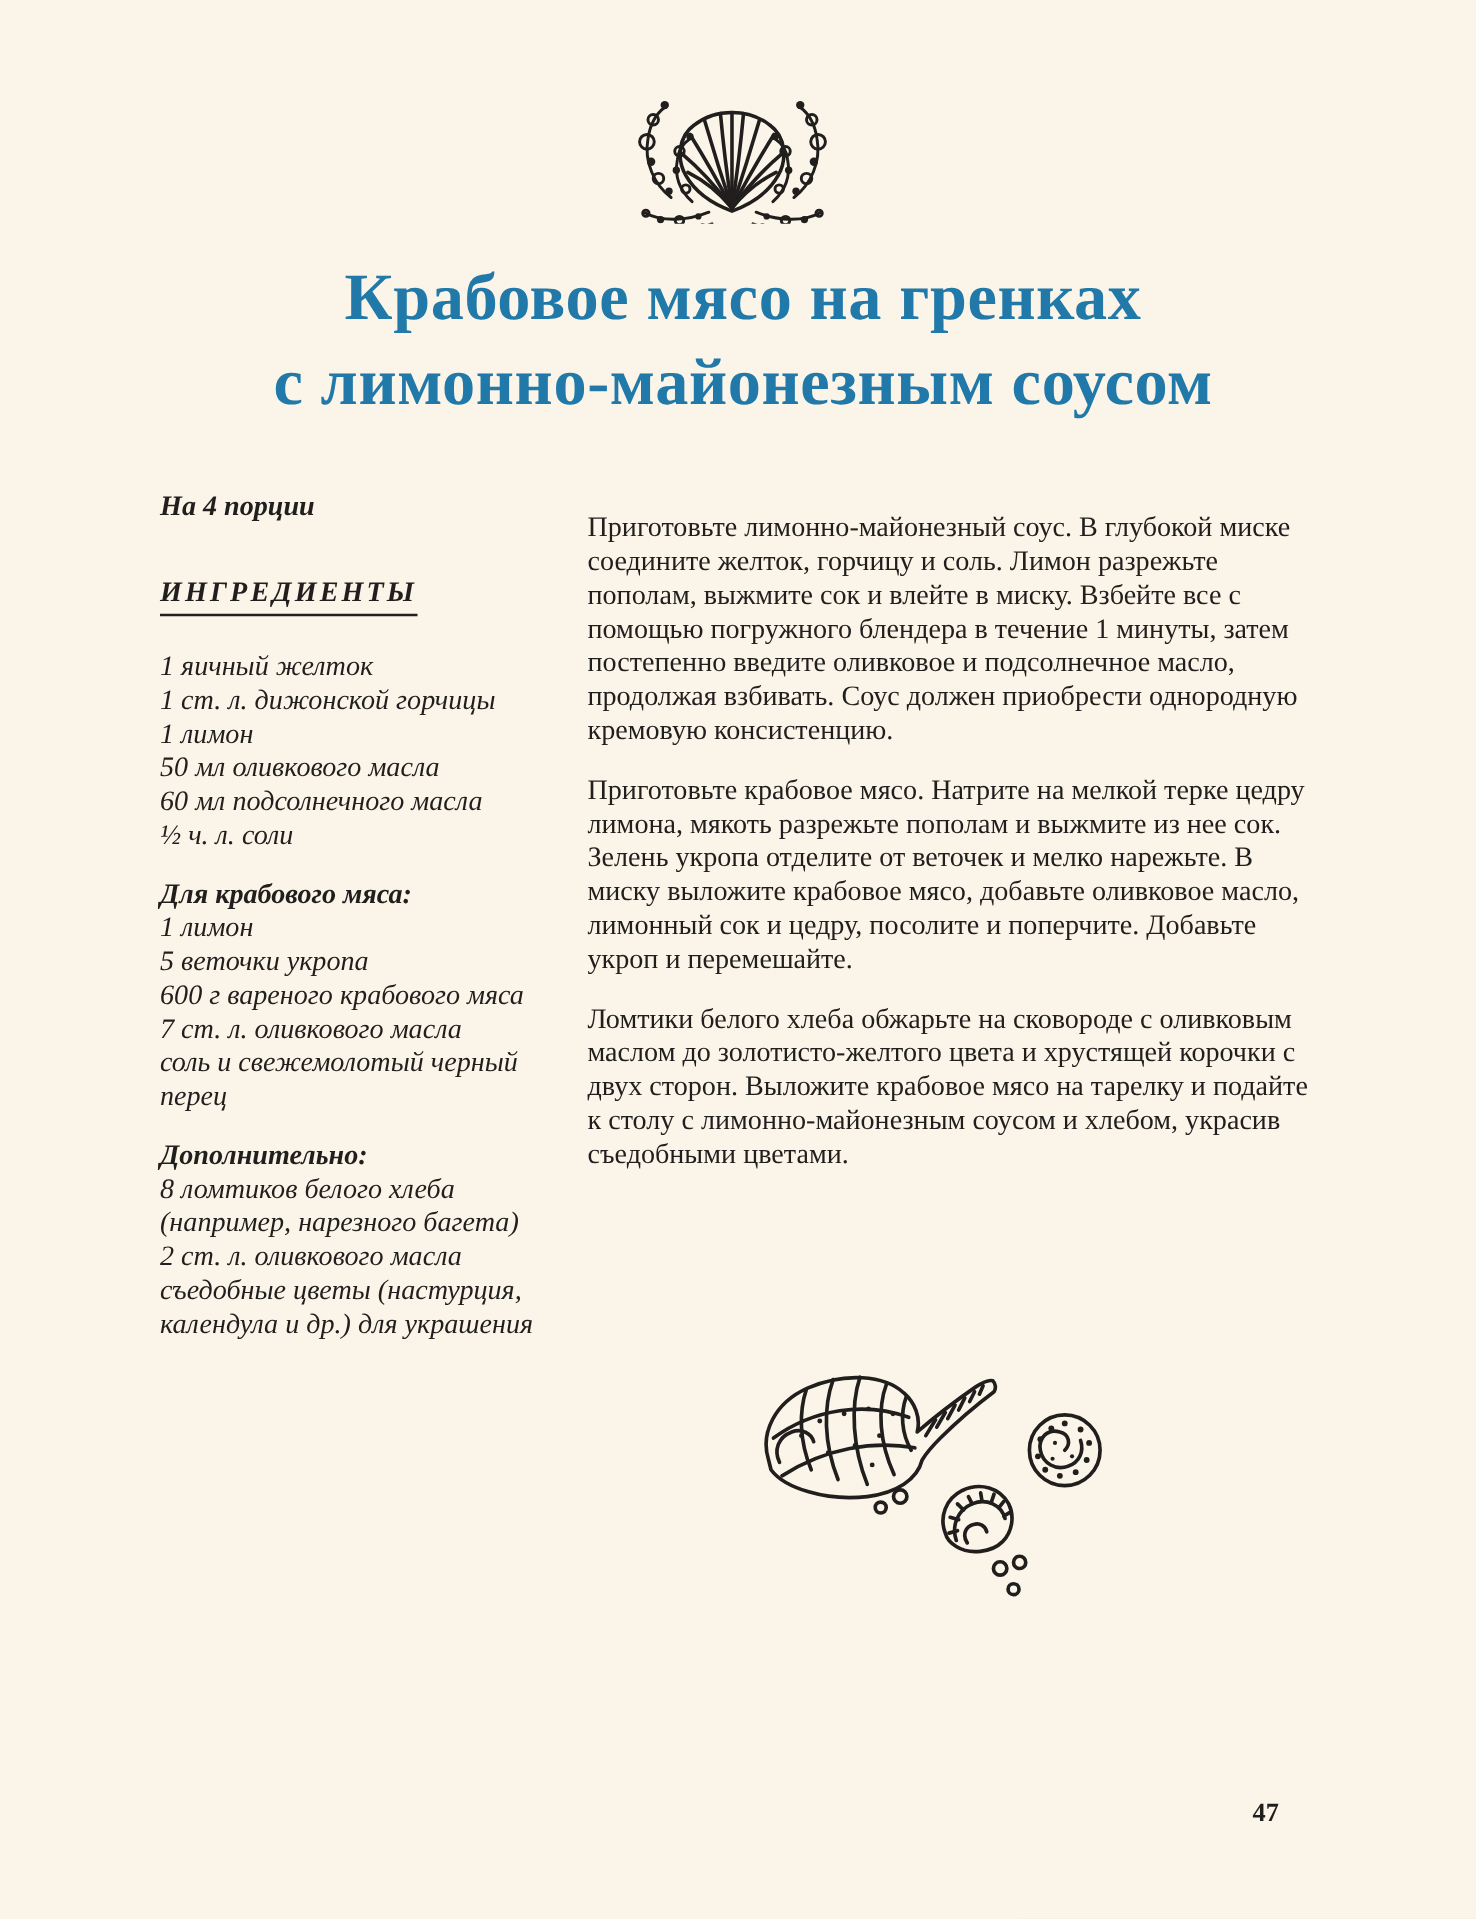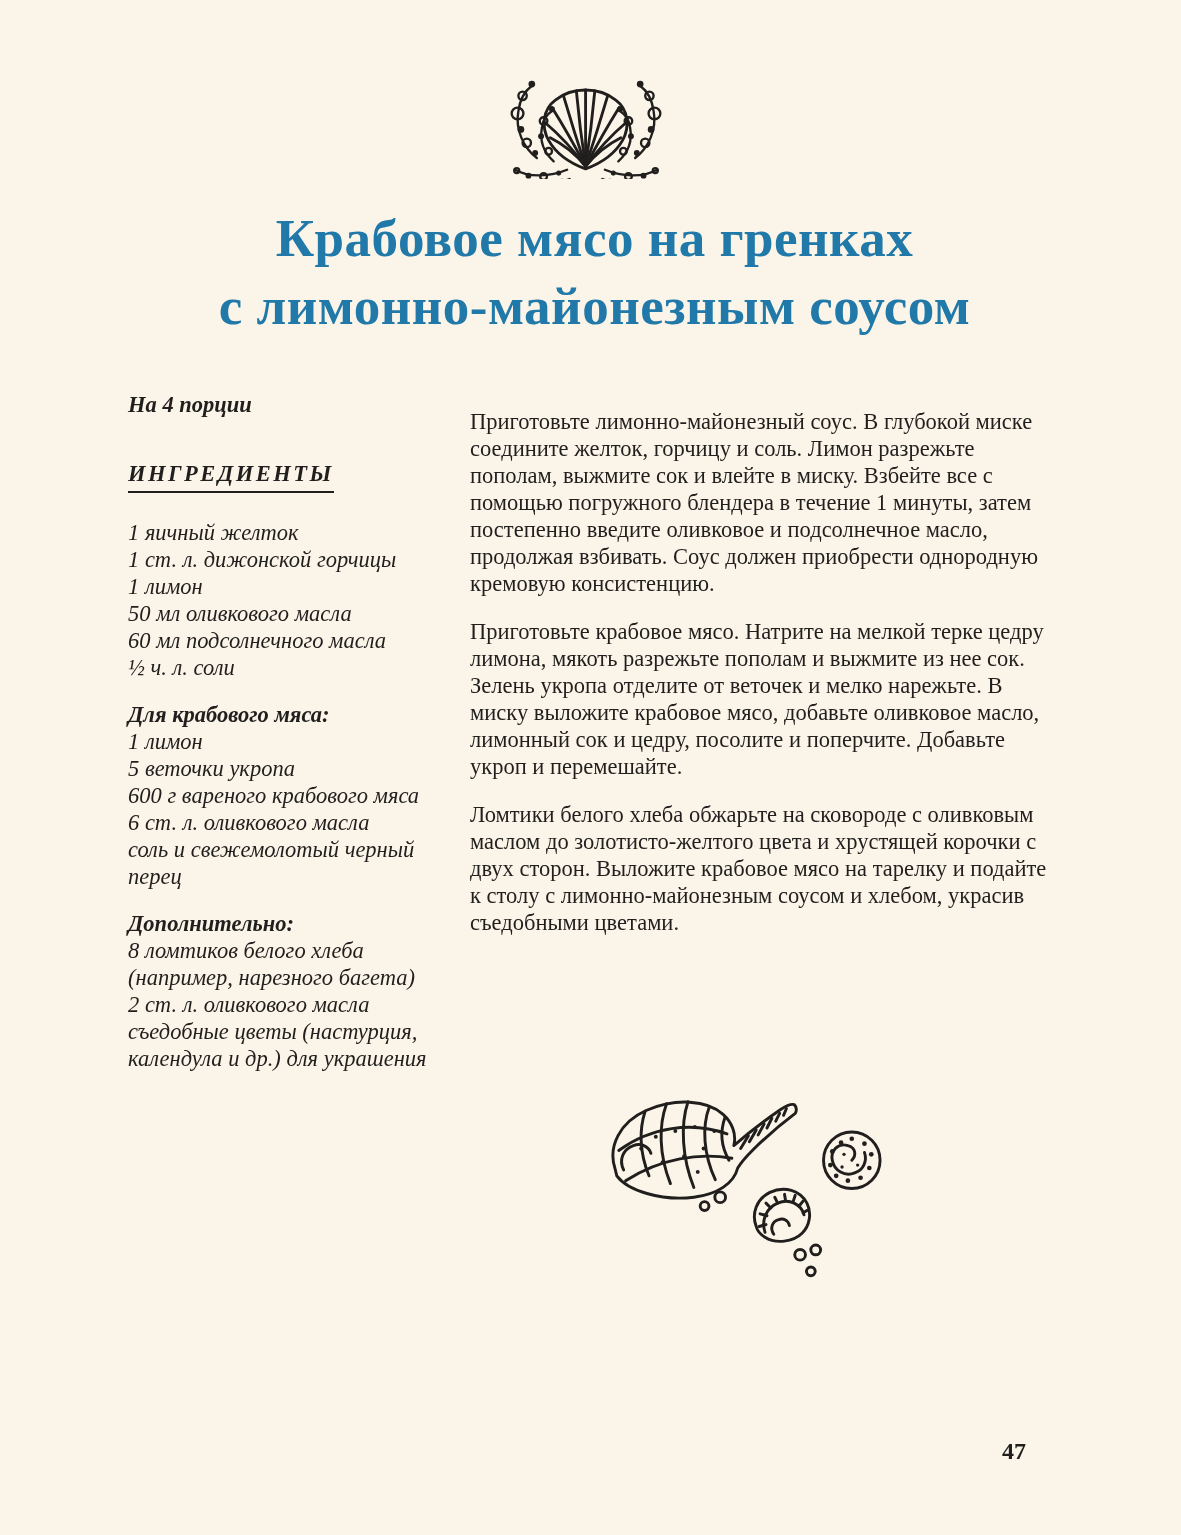--- a/index.html
+++ b/index.html
@@ -43,21 +43,21 @@
   .ing-group{margin:0;}
   .ing-group + .ing-group{margin-top:20px;}
   .ing-heading{font-weight:bold;}
   .right-col{
     position:absolute;left:470px;top:391px;width:584px;
     font-size:22.5px;line-height:27px;
   }
   .right-col p{margin:17px 0 21px 0;hyphens:auto;}
   .page-number{
     position:absolute;left:1002px;top:1438px;
-    font-size:24px;font-weight:bold;
+    font-size:21px;font-weight:bold;
   }
   svg .ln{fill:none;stroke:var(--ink);stroke-linecap:round;stroke-linejoin:round;}
   svg .dot{fill:var(--ink);stroke:none;}
 </style>
 </head>
 <body>
 
 <div class="page">
 
   <svg class="ornament-top" viewBox="0 0 245 125" aria-hidden="true">
@@ -122,21 +122,21 @@
           <div class="ing-item">1 лимон</div>
           <div class="ing-item">50 мл оливкового масла</div>
           <div class="ing-item">60 мл подсолнечного масла</div>
           <div class="ing-item">½ ч. л. соли</div>
         </div>
         <div class="ing-group">
           <div class="ing-heading">Для крабового мяса:</div>
           <div class="ing-item">1 лимон</div>
           <div class="ing-item">5 веточки укропа</div>
           <div class="ing-item">600 г вареного крабового мяса</div>
-          <div class="ing-item">6 ст. л. оливкового масла</div>
+          <div class="ing-item">7 ст. л. оливкового масла</div>
           <div class="ing-item">соль и свежемолотый черный перец</div>
         </div>
         <div class="ing-group">
           <div class="ing-heading">Дополнительно:</div>
           <div class="ing-item">8 ломтиков белого хлеба (например, нарезного багета)</div>
           <div class="ing-item">2 ст. л. оливкового масла</div>
           <div class="ing-item">съедобные цветы (настурция, календула и др.) для украшения</div>
         </div>
       </div>
   </aside>

